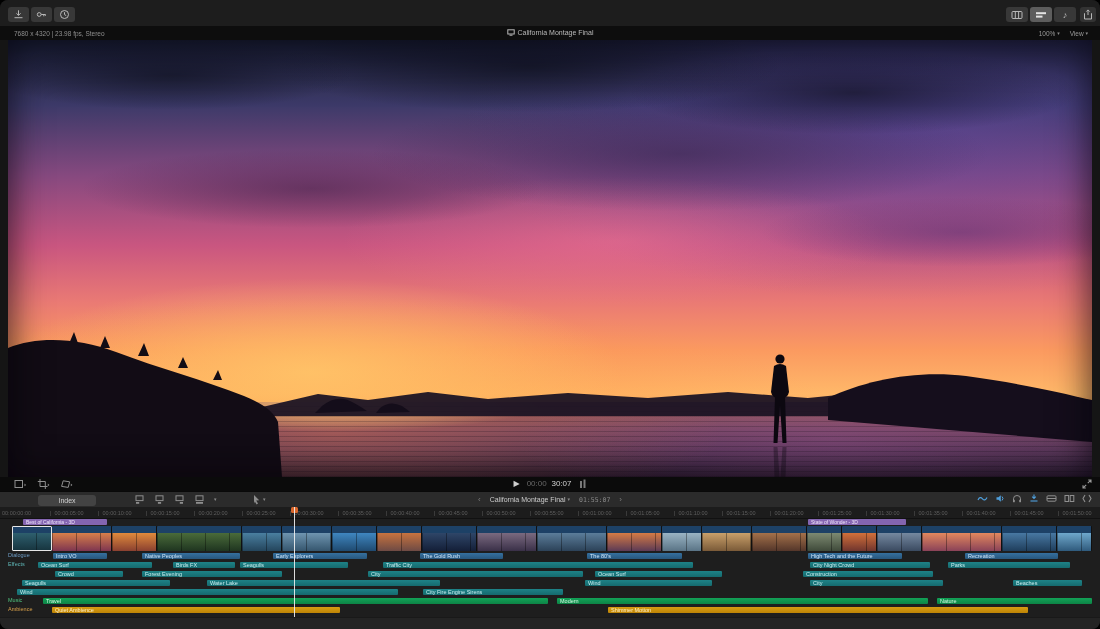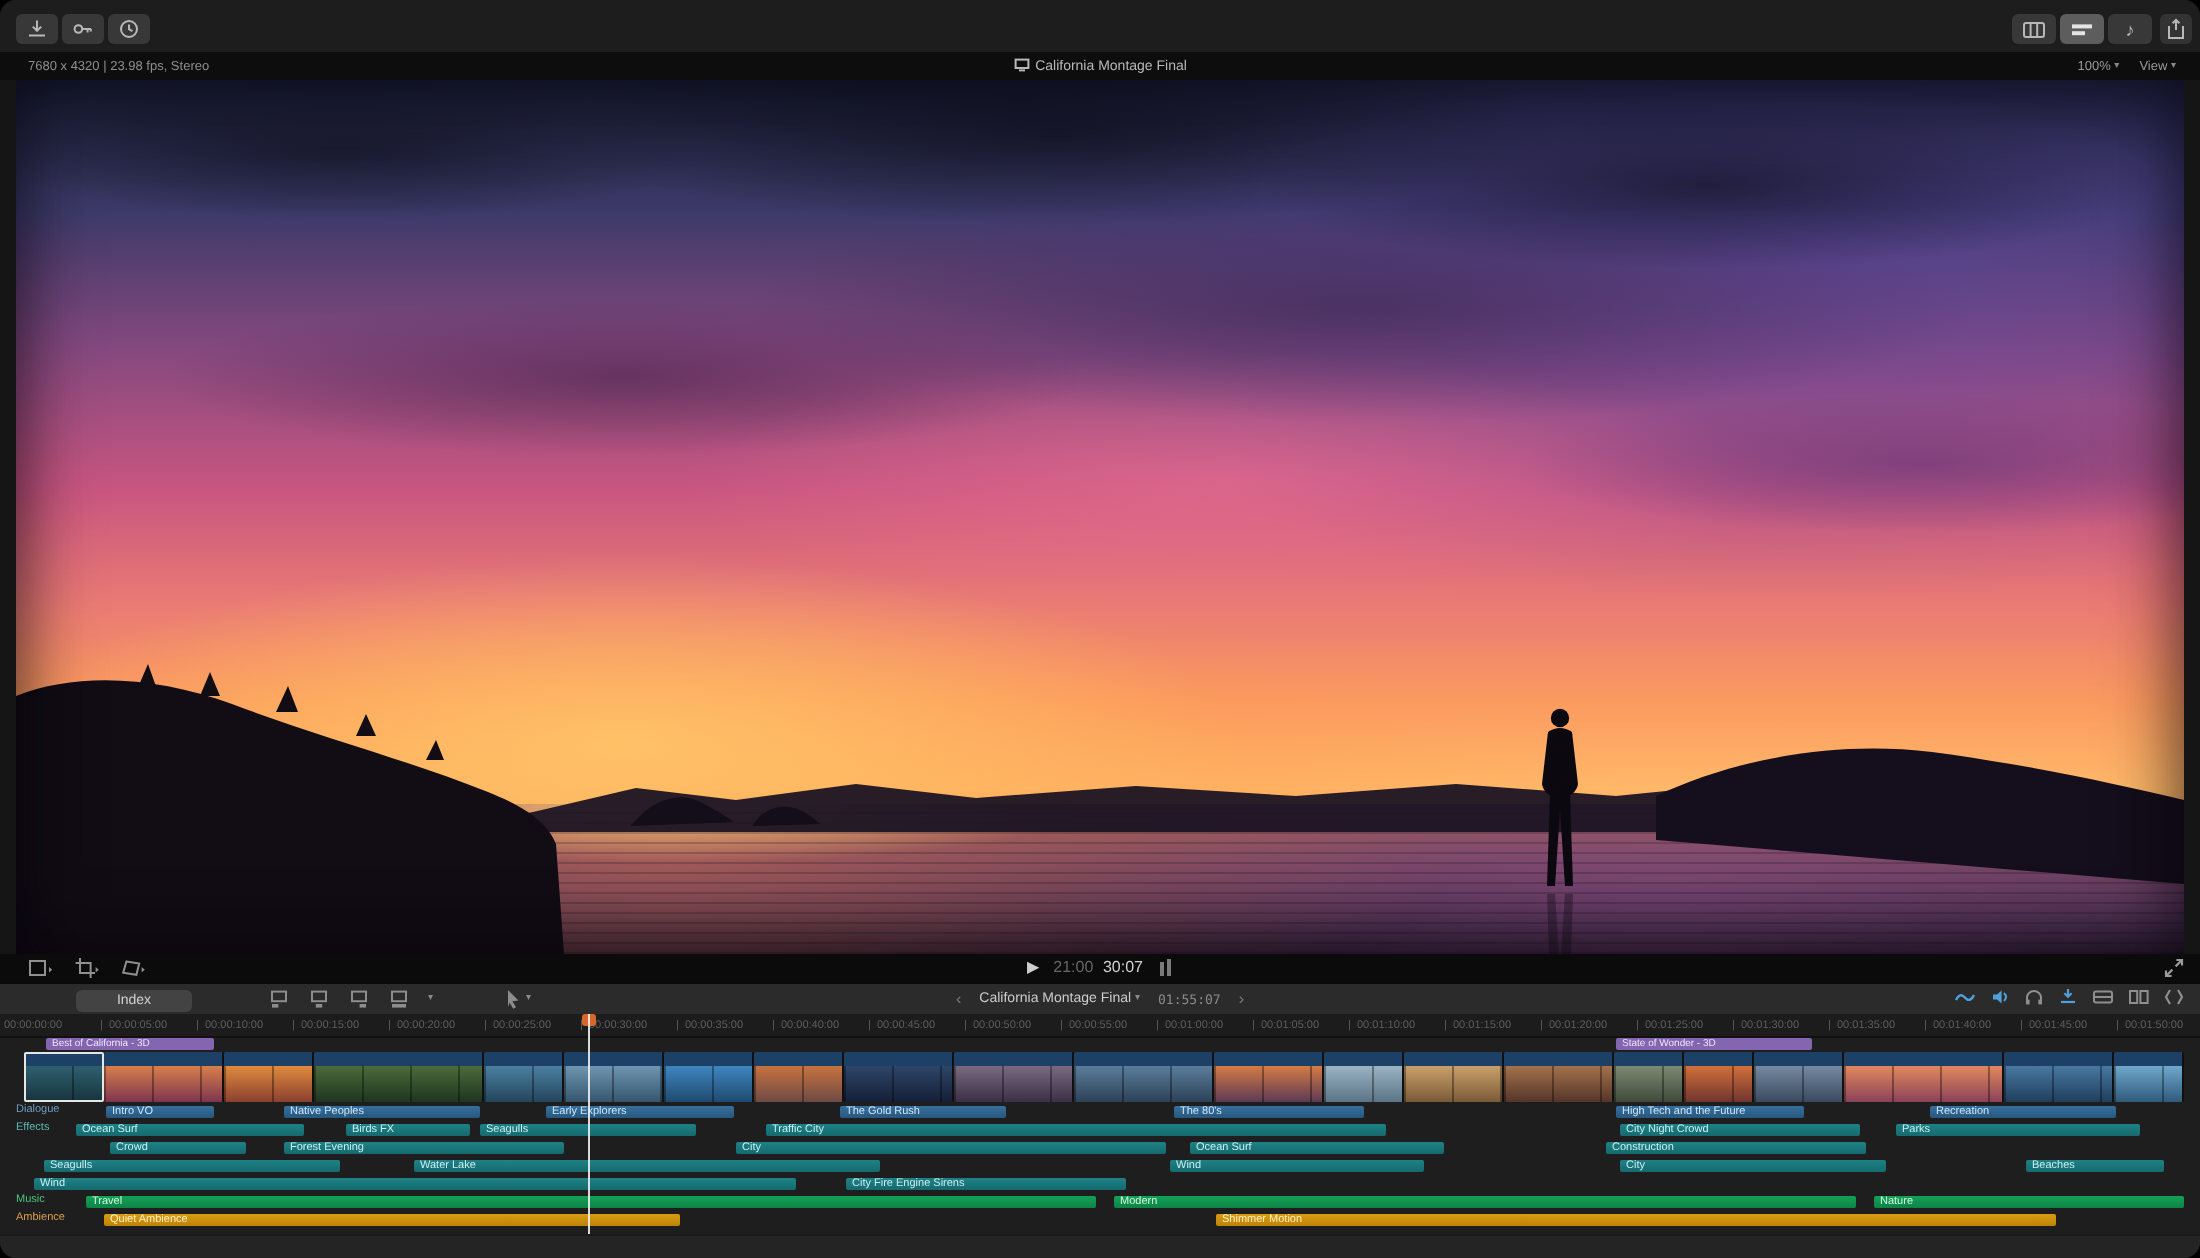--- a/index.html
+++ b/index.html
@@ -200,21 +200,21 @@
         </span>
       <span>
           <svg width="13" height="10" viewBox="0 0 13 10" fill="none" stroke="currentColor" stroke-width="1">
             <path d="M3.2 1.8L9.6 2.8 8.2 8.4 1.6 7.4 Z"></path>
             <path d="M10.8 4.5l1.6 1.4-1.6 1.4" fill="currentColor" stroke="none"></path>
           </svg>
         </span>
     </div>
     <div class="transport">
       <span style="color:#cfcfcf;font-size:8px;">▶</span>
-      <span class="tc"><span class="dim">21:00</span> <span class="lit">30:07</span></span>
+      <span class="tc"><span class="dim">00:00</span> <span class="lit">30:07</span></span>
       <span>
           <svg width="8" height="9" viewBox="0 0 8 9" fill="#7a7a7a">
             <rect x="1" y="2" width="2" height="7"></rect>
             <rect x="4.5" y="0.5" width="2" height="8.5"></rect>
           </svg>
         </span>
     </div>
     <span class="abs" style="right:8px;top:2px;color:#9a9a9a;">
         <svg width="10" height="10" viewBox="0 0 10 10" fill="none" stroke="currentColor" stroke-width="1.1">
           <path d="M6.2 1h2.8v2.8M3.8 9H1V6.2M8.6 1.4L5.8 4.2M1.4 8.6l2.8-2.8"></path>

